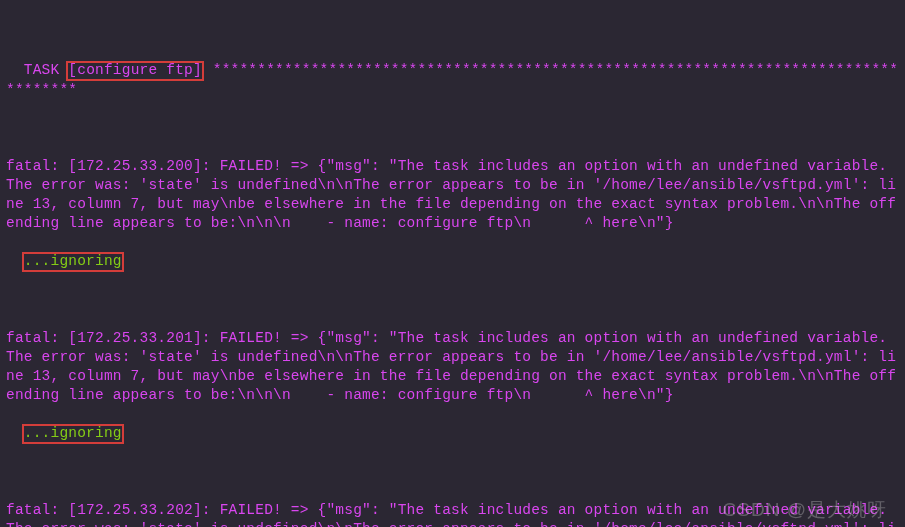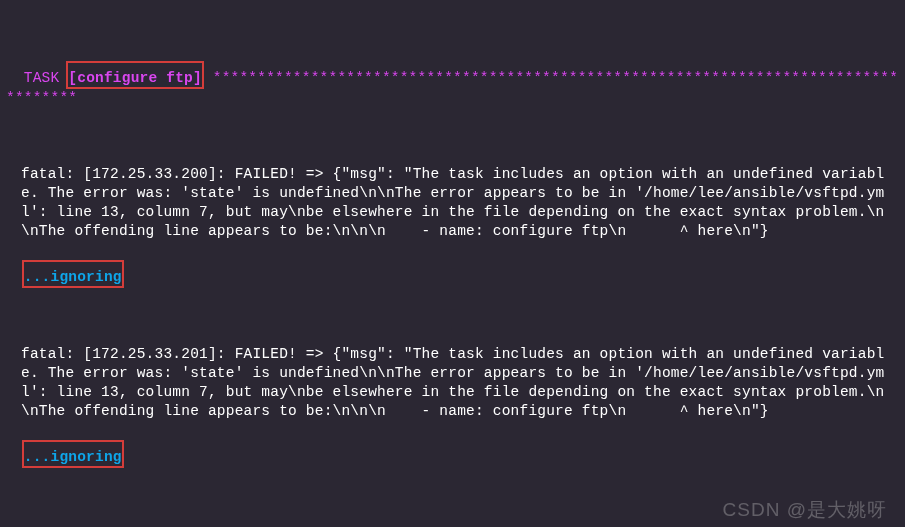--- a/index.html
+++ b/index.html
@@ -12,29 +12,28 @@
     line-height:19px;
     color:#c5c5c5;
     letter-spacing:0.2px;
   }
   .term{
     padding:4px 6px 6px 6px;
     white-space:pre-wrap;
     word-break:break-all;
   }
   .w{color:#d946ef;}
-  .r{color:#ffffff;margin-left:15px;}
-  .c{color:#0ea5e9;}
+  .r{color:#d946ef;}
+  .c{color:#84cc16;}
   .box{
     outline:2px solid #d43d3a;
     outline-offset:-2px;
     display:inline-block;
-    padding:8px 2px 1px 2px;
+    padding:0 2px 1px 2px;
     margin-left:-2px;
-    font-weight:bold;
   }
   .watermark{
     position:absolute;
     right:18px;bottom:8px;
     color:rgba(200,200,200,0.35);
     font-family:sans-serif;
     font-size:19px;
     letter-spacing:1px;
   }
 </style>

